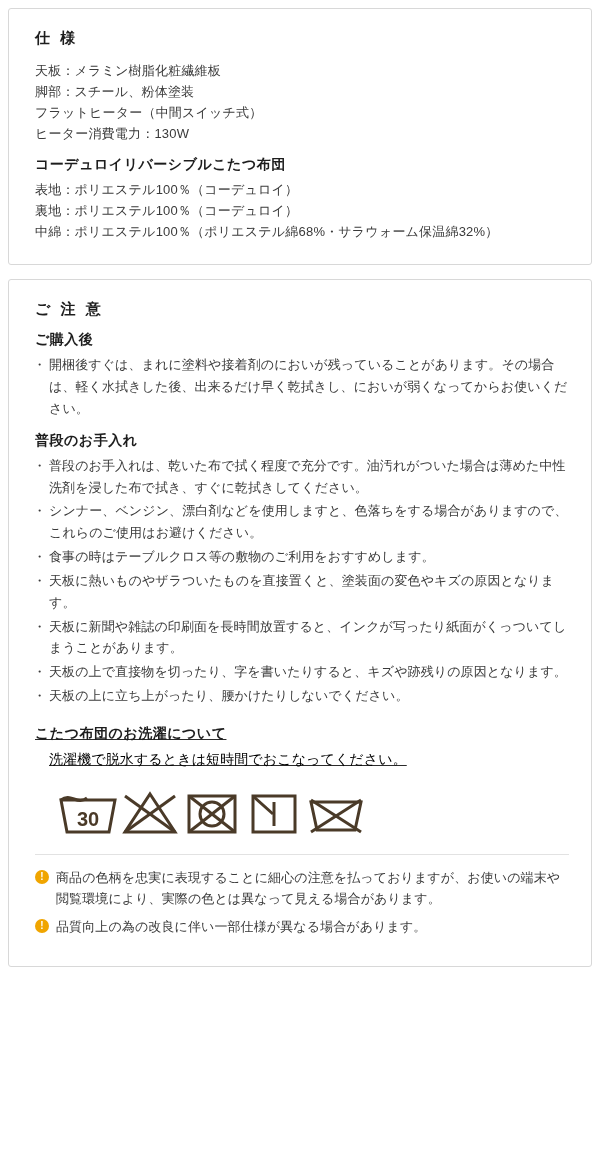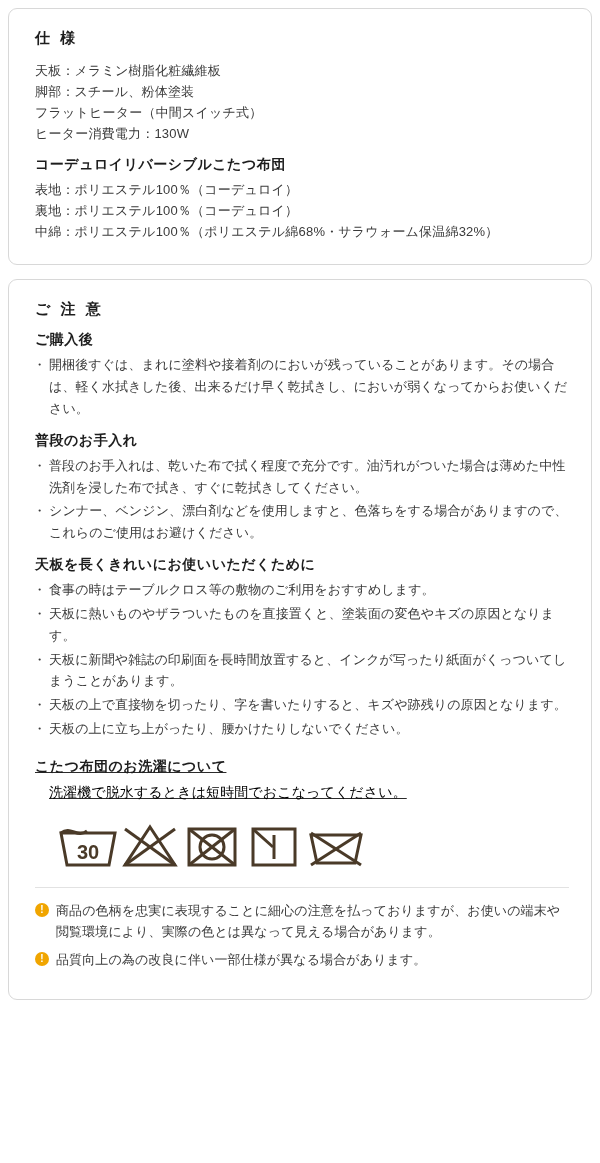--- a/index.html
+++ b/index.html
@@ -13,21 +13,21 @@
     color: #2b2b2b;
     -webkit-font-smoothing: antialiased;
   }
   .page {
     width: 600px;
     box-sizing: border-box;
     padding: 8px 8px 26px 8px;
   }
   .panel {
     border: 1px solid #d8d8d8;
-    border-radius: 9px;
+    border-radius: 3px;
     box-sizing: border-box;
     padding: 18px 22px 22px 26px;
     margin-bottom: 14px;
     background: #fff;
   }
   .panel-title {
     font-size: 15px;
     font-weight: bold;
     letter-spacing: 3px;
     margin: 2px 0 12px 0;
@@ -142,21 +142,20 @@
     <ul class="note-list">
       <li>開梱後すぐは、まれに塗料や接着剤のにおいが残っていることがあります。その場合は、軽く水拭きした後、出来るだけ早く乾拭きし、においが弱くなってからお使いください。</li>
     </ul>
 
     <div class="sub-head">普段のお手入れ</div>
     <ul class="note-list">
       <li>普段のお手入れは、乾いた布で拭く程度で充分です。油汚れがついた場合は薄めた中性洗剤を浸した布で拭き、すぐに乾拭きしてください。</li>
       <li>シンナー、ベンジン、漂白剤などを使用しますと、色落ちをする場合がありますので、これらのご使用はお避けください。</li>
     </ul>
 
-    <div class="sub-head">天板を長くきれいにお使いいただくために</div>
     <ul class="note-list">
       <li>食事の時はテーブルクロス等の敷物のご利用をおすすめします。</li>
       <li>天板に熱いものやザラついたものを直接置くと、塗装面の変色やキズの原因となります。</li>
       <li>天板に新聞や雑誌の印刷面を長時間放置すると、インクが写ったり紙面がくっついてしまうことがあります。</li>
       <li>天板の上で直接物を切ったり、字を書いたりすると、キズや跡残りの原因となります。</li>
       <li>天板の上に立ち上がったり、腰かけたりしないでください。</li>
     </ul>
 
     <div class="wash-block">
       <div class="sub-head">こたつ布団のお洗濯について</div>

